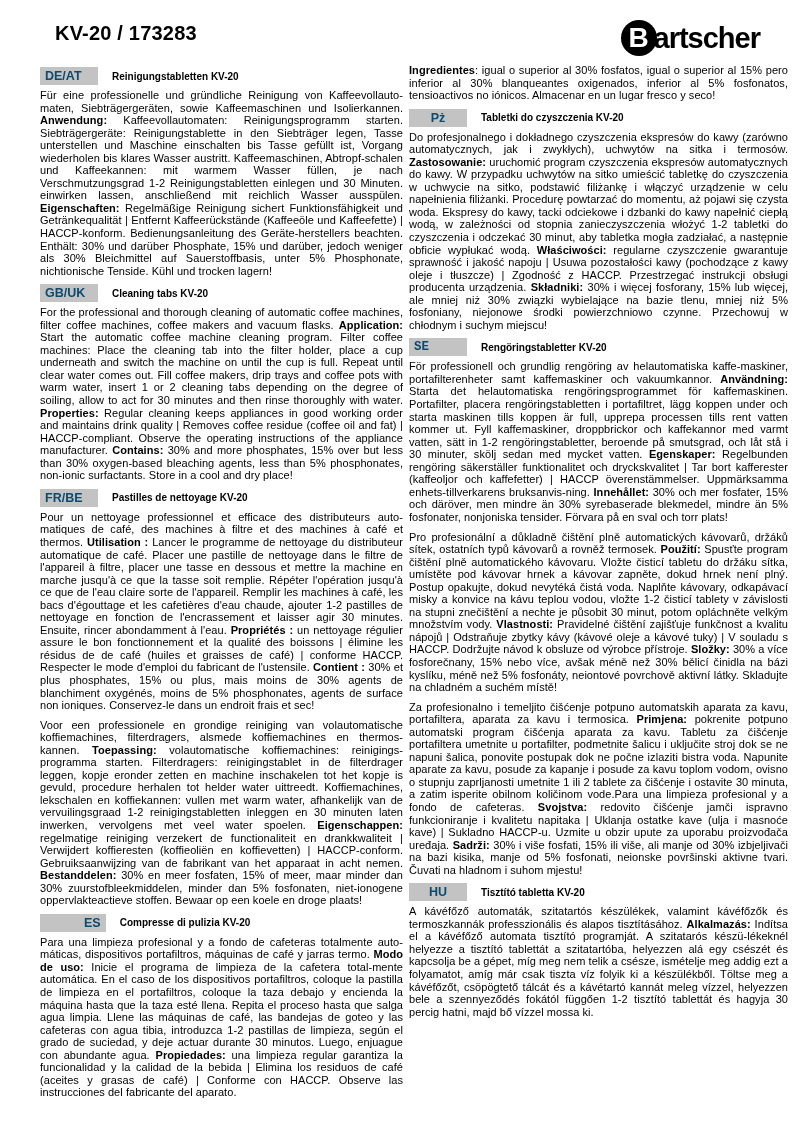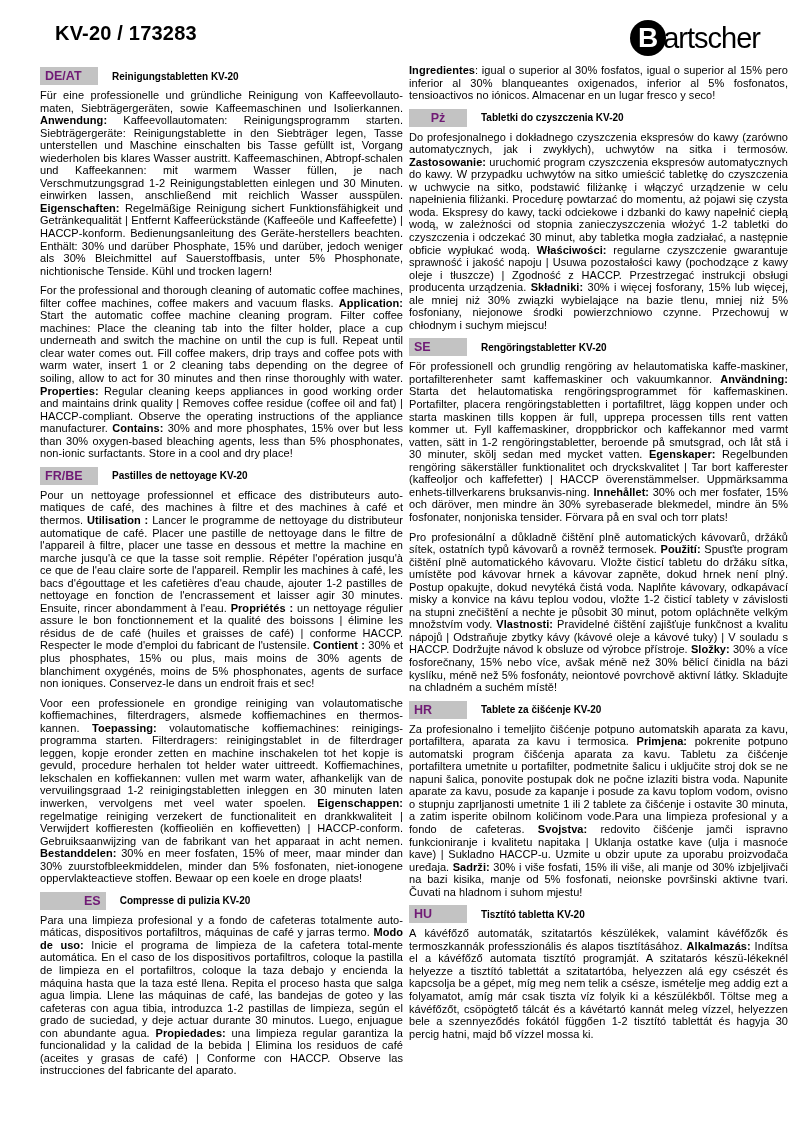--- a/index.html
+++ b/index.html
@@ -11,31 +11,31 @@
     display:flex;justify-content:space-between;align-items:flex-start;
     padding:22px 42px 6px 55px;
   }
   .product-code{font-size:20px;font-weight:bold;letter-spacing:0.2px;}
   .logo{display:flex;align-items:center;margin-top:-2px;}
   .logo-b{
     width:36px;height:36px;background:#000;color:#fff;border-radius:50%;
     display:inline-flex;align-items:center;justify-content:center;
     font-weight:bold;font-size:28px;line-height:1;
   }
-  .logo-rest{font-weight:normal;font-size:29px;letter-spacing:-1px;margin-left:-3px;}
+  .logo-rest{font-weight:bold;font-size:29px;letter-spacing:-1px;margin-left:-3px;}
   .columns{
     display:grid;grid-template-columns:363px 379px;column-gap:6px;
     padding:2px 14px 0 40px;
   }
   .col{min-width:0;}
   .sec{margin:0 0 7px 0;}
   .sec-head{display:flex;align-items:center;margin:3px 0 4px 0;}
   .badge{
     display:inline-block;min-width:58px;box-sizing:border-box;
-    background:#c3c3c3;color:#701a75;font-weight:bold;font-size:12.5px;
+    background:#c3c3c3;color:#0c4a6e;font-weight:bold;font-size:12.5px;
     padding:1px 5px;line-height:16px;
   }
   .sec-title{font-size:10px;font-weight:bold;margin:0 0 0 14px;line-height:17px;}
   .sec-body{
     margin:0;font-size:11px;line-height:12.55px;text-align:justify;
     letter-spacing:0.05px;
   }
   .sec-body b{font-weight:bold;}
 </style>
 </head>
@@ -52,20 +52,24 @@
 <main class="columns">
   <div class="col" id="col-left">
       <section class="sec">
         <div class="sec-head">
           <span class="badge" style="background: rgb(195, 195, 195);">DE/AT</span>
           <h2 class="sec-title">Reinigungstabletten KV-20</h2>
         </div>
         <p class="sec-body"><span>Für eine professionelle und gründliche Reinigung von Kaffeevollauto-maten, Siebträgergeräten, sowie Kaffeemaschinen und Isolierkannen. </span><b>Anwendung:</b><span> Kaffeevollautomaten: Reinigungsprogramm starten. Siebträgergeräte: Reinigungstablette in den Siebträger legen, Tasse unterstellen und Maschine einschalten bis Tasse gefüllt ist, Vorgang wiederholen bis klares Wasser austritt. Kaffeemaschinen, Abtropf-schalen und Kaffeekannen: mit warmem Wasser füllen, je nach Verschmutzungsgrad 1-2 Reinigungstabletten einlegen und 30 Minuten. einwirken lassen, anschließend mit reichlich Wasser ausspülen. </span><b>Eigenschaften:</b><span> Regelmäßige Reinigung sichert Funktionsfähigkeit und Getränkequalität | Entfernt Kaffeerückstände (Kaffeeöle und Kaffeefette) | HACCP-konform. Bedienungsanleitung des Geräte-herstellers beachten. Enthält: 30% und darüber Phosphate, 15% und darüber, jedoch weniger als 30% Bleichmittel auf Sauerstoffbasis, unter 5% Phosphonate, nichtionische Tenside. Kühl und trocken lagern!</span></p>
       </section>
       <section class="sec">
+        <div class="sec-head">
+          <span class="badge" style="background: rgb(195, 195, 195);">GB/UK</span>
+          <h2 class="sec-title">Cleaning tabs KV-20</h2>
+        </div>
         <p class="sec-body"><span>For the professional and thorough cleaning of automatic coffee machines, filter coffee machines, coffee makers and vacuum flasks. </span><b>Application:</b><span> Start the automatic coffee machine cleaning program. Filter coffee machines: Place the cleaning tab into the filter holder, place a cup underneath and switch the machine on until the cup is full. Repeat until clear water comes out. Fill coffee makers, drip trays and coffee pots with warm water, insert 1 or 2 cleaning tabs depending on the degree of soiling, allow to act for 30 minutes and then rinse thoroughly with water. </span><b>Properties:</b><span> Regular cleaning keeps appliances in good working order and maintains drink quality | Removes coffee residue (coffee oil and fat) | HACCP-compliant. Observe the operating instructions of the appliance manufacturer. </span><b>Contains:</b><span> 30% and more phosphates, 15% over but less than 30% oxygen-based bleaching agents, less than 5% phosphonates, non-ionic surfactants. Store in a cool and dry place!</span></p>
       </section>
       <section class="sec">
         <div class="sec-head">
           <span class="badge" style="background: rgb(195, 195, 195);">FR/BE</span>
           <h2 class="sec-title">Pastilles de nettoyage KV-20</h2>
         </div>
         <p class="sec-body"><span>Pour un nettoyage professionnel et efficace des distributeurs auto-matiques de café, des machines à filtre et des machines à café et thermos. </span><b>Utilisation :</b><span> Lancer le programme de nettoyage du distributeur automatique de café. Placer une pastille de nettoyage dans le filtre de l'appareil à filtre, placer une tasse en dessous et mettre la machine en marche jusqu'à ce que la tasse soit remplie. Répéter l'opération jusqu'à ce que de l'eau claire sorte de l'appareil. Remplir les machines à café, les bacs d'égouttage et les cafetières d'eau chaude, ajouter 1-2 pastilles de nettoyage en fonction de l'encrassement et laisser agir 30 minutes. Ensuite, rincer abondamment à l'eau. </span><b>Propriétés :</b><span> un nettoyage régulier assure le bon fonctionnement et la qualité des boissons | élimine les résidus de de café (huiles et graisses de café) | conforme HACCP. Respecter le mode d'emploi du fabricant de l'ustensile. </span><b>Contient :</b><span> 30% et plus phosphates, 15% ou plus, mais moins de 30% agents de blanchiment oxygénés, moins de 5% phosphonates, agents de surface non ioniques. Conservez-le dans un endroit frais et sec!</span></p>
       </section>
       <section class="sec">
@@ -85,36 +89,32 @@
       </section>
       <section class="sec">
         <div class="sec-head">
           <span class="badge" style="background: rgb(195, 195, 195); text-align: center;">Pż</span>
           <h2 class="sec-title">Tabletki do czyszczenia KV-20</h2>
         </div>
         <p class="sec-body"><span>Do profesjonalnego i dokładnego czyszczenia ekspresów do kawy (zarówno automatycznych, jak i zwykłych), uchwytów na sitka i termosów. </span><b>Zastosowanie:</b><span> uruchomić program czyszczenia ekspresów automatycznych do kawy. W przypadku uchwytów na sitko umieścić tabletkę do czyszczenia w uchwycie na sitko, podstawić filiżankę i włączyć urządzenie w celu napełnienia filiżanki. Procedurę powtarzać do momentu, aż pojawi się czysta woda. Ekspresy do kawy, tacki odciekowe i dzbanki do kawy napełnić ciepłą wodą, w zależności od stopnia zanieczyszczenia włożyć 1-2 tabletki do czyszczenia i odczekać 30 minut, aby tabletka mogła zadziałać, a następnie obficie wypłukać wodą. </span><b>Właściwości:</b><span> regularne czyszczenie gwarantuje sprawność i jakość napoju | Usuwa pozostałości kawy (pochodzące z kawy oleje i tłuszcze) | Zgodność z HACCP. Przestrzegać instrukcji obsługi producenta urządzenia. </span><b>Składniki:</b><span> 30% i więcej fosforany, 15% lub więcej, ale mniej niż 30% związki wybielające na bazie tlenu, mniej niż 5% fosfoniany, niejonowe środki powierzchniowo czynne. Przechowuj w chłodnym i suchym miejscu!</span></p>
       </section>
       <section class="sec">
         <div class="sec-head">
-          <span class="badge" style="background: rgb(195, 195, 195);">SE</span>
+          <span class="badge" style="background: rgb(195, 195, 195); font-family: Liberation Mono, monospace;">SE</span>
           <h2 class="sec-title">Rengöringstabletter KV-20</h2>
         </div>
         <p class="sec-body"><span>För professionell och grundlig rengöring av helautomatiska kaffe-maskiner, portafilterenheter samt kaffemaskiner och vakuumkannor. </span><b>Användning:</b><span> Starta det helautomatiska rengöringsprogrammet för kaffemaskinen. Portafilter, placera rengöringstabletten i portafiltret, lägg koppen under och starta maskinen tills koppen är full, upprepa processen tills rent vatten kommer ut. Fyll kaffemaskiner, droppbrickor och kaffekannor med varmt vatten, sätt in 1-2 rengöringstabletter, beroende på smutsgrad, och låt stå i 30 minuter, skölj sedan med mycket vatten. </span><b>Egenskaper:</b><span> Regelbunden rengöring säkerställer funktionalitet och dryckskvalitet | Tar bort kafferester (kaffeoljor och kaffefetter) | HACCP överenstämmelser. Uppmärksamma enhets-tillverkarens bruksanvis-ning. </span><b>Innehållet:</b><span> 30% och mer fosfater, 15% och däröver, men mindre än 30% syrebaserade blekmedel, mindre än 5% fosfonater, nonjoniska tensider. Förvara på en sval och torr plats!</span></p>
       </section>
       <section class="sec">
         <p class="sec-body"><span>Pro profesionální a důkladně čištění plně automatických kávovarů, držáků sítek, ostatních typů kávovarů a rovněž termosek. </span><b>Použití:</b><span> Spusťte program čištění plně automatického kávovaru. Vložte čisticí tabletu do držáku sítka, umístěte pod kávovar hrnek a kávovar zapněte, dokud hrnek není plný. Postup opakujte, dokud nevytéká čistá voda. Naplňte kávovary, odkapávací misky a konvice na kávu teplou vodou, vložte 1-2 čisticí tablety v závislosti na stupni znečištění a nechte je působit 30 minut, potom opláchněte velkým množstvím vody. </span><b>Vlastnosti:</b><span> Pravidelné čištění zajišťuje funkčnost a kvalitu nápojů | Odstraňuje zbytky kávy (kávové oleje a kávové tuky) | V souladu s HACCP. Dodržujte návod k obsluze od výrobce přístroje. </span><b>Složky:</b><span> 30% a více fosforečnany, 15% nebo více, avšak méně než 30% bělicí činidla na bázi kyslíku, méně než 5% fosfonáty, neiontové povrchově aktivní látky. Skladujte na chladném a suchém místě!</span></p>
       </section>
       <section class="sec">
-        <div class="sec-head">
-          <span class="badge" style="background: rgb(195, 195, 195);">HR</span>
-          <h2 class="sec-title">Tablete za čišćenje KV-20</h2>
-        </div>
         <p class="sec-body"><span>Za profesionalno i temeljito čišćenje potpuno automatskih aparata za kavu, portafiltera, aparata za kavu i termosica. </span><b>Primjena:</b><span> pokrenite potpuno automatski program čišćenja aparata za kavu. Tabletu za čišćenje portafiltera umetnite u portafilter, podmetnite šalicu i uključite stroj dok se ne napuni šalica, ponovite postupak dok ne počne izlaziti bistra voda. Napunite aparate za kavu, posude za kapanje i posude za kavu toplom vodom, ovisno o stupnju zaprljanosti umetnite 1 ili 2 tablete za čišćenje i ostavite 30 minuta, a zatim isperite obilnom količinom vode.Para una limpieza profesional y a fondo de cafeteras. </span><b>Svojstva:</b><span> redovito čišćenje jamči ispravno funkcioniranje i kvalitetu napitaka | Uklanja ostatke kave (ulja i masnoće kave) | Sukladno HACCP-u. Uzmite u obzir upute za uporabu proizvođača uređaja. </span><b>Sadrži:</b><span> 30% i više fosfati, 15% ili više, ali manje od 30% izbjeljivači na bazi kisika, manje od 5% fosfonati, neionske površinski aktivne tvari. Čuvati na hladnom i suhom mjestu!</span></p>
       </section>
       <section class="sec">
         <div class="sec-head">
-          <span class="badge" style="background: rgb(195, 195, 195);">HU</span>
+          <span class="badge" style="background: rgb(195, 195, 195); text-align: center;">HU</span>
           <h2 class="sec-title">Tisztító tabletta KV-20</h2>
         </div>
         <p class="sec-body"><span>A kávéfőző automaták, szitatartós készülékek, valamint kávéfőzők és termoszkannák professzionális és alapos tisztításához. </span><b>Alkalmazás:</b><span> Indítsa el a kávéfőző automata tisztító programját. A szitatarós készü-lékeknél helyezze a tisztító tablettát a szitatartóba, helyezzen alá egy csészét és kapcsolja be a gépet, míg meg nem telik a csésze, ismételje meg addig ezt a folyamatot, amíg már csak tiszta víz folyik ki a készülékből. Töltse meg a kávéfőzőt, csöpögtető tálcát és a kávétartó kannát meleg vízzel, helyezzen bele a szennyeződés fokától függően 1-2 tisztító tablettát és hagyja 30 percig hatni, majd bő vízzel mossa ki.</span></p>
       </section>
     </div>
 </main>
 
 </body></html>

